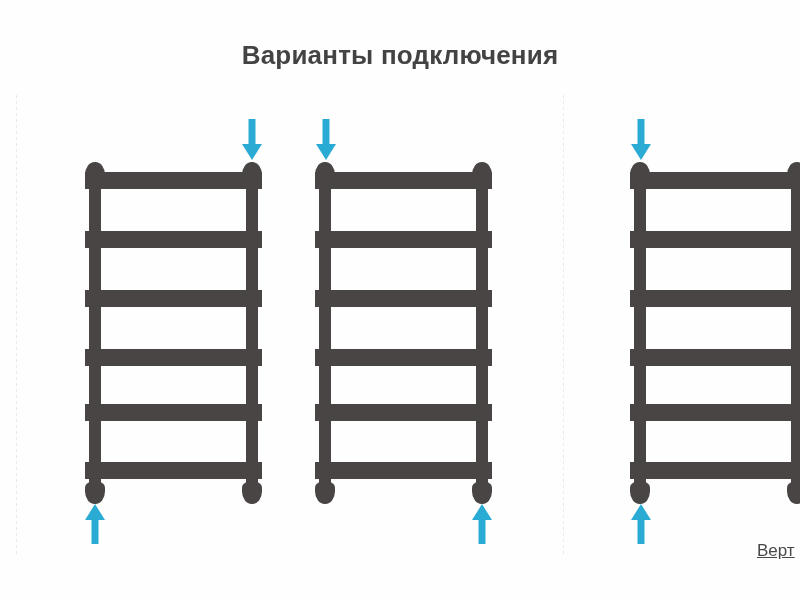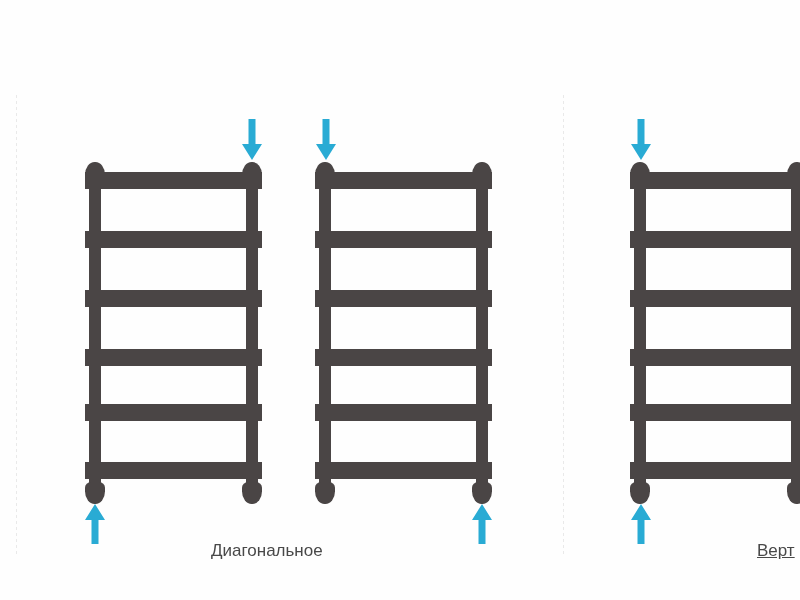--- a/index.html
+++ b/index.html
@@ -96,20 +96,21 @@
     font-size: 17px;
     color: #484848;
     white-space: nowrap;
   }
 </style>
 </head>
 <body>
 
 <div id="stage">
 
+  <div class="page-title">Варианты подключения</div>
 
   <div class="divider" style="left:16px;"></div>
   <div class="divider" style="left:563px;"></div>
 
   <div class="radiator" style="left:85px; width:177px;">
     <div class="cap top" style="left:0px;"></div>
     <div class="cap top" style="left:157px;"></div>
     <div class="post" style="left:4px;"></div>
     <div class="post" style="left:161px;"></div>
     <div class="rung" style="top:12px;  width:177px;"></div>
@@ -178,16 +179,15 @@
     <svg width="22" height="42" viewBox="0 0 22 42">
       <path d="M7.5 0 H14.5 V25 H21 L11 41 L1 25 H7.5 Z" fill="#29abd4"></path>
     </svg>
   </div>
   <div class="arrow" style="left:630px; top:503px;">
     <svg width="22" height="42" viewBox="0 0 22 42">
       <path d="M11 1 L21 17 H14.5 V41 H7.5 V17 H1 Z" fill="#29abd4"></path>
     </svg>
   </div>
 
-  <div class="caption" style="left:211px;">Диагональное</div>
   <div class="caption" style="left:757px;text-decoration:underline;">Верт</div>
 
 </div>
 
 </body></html>

